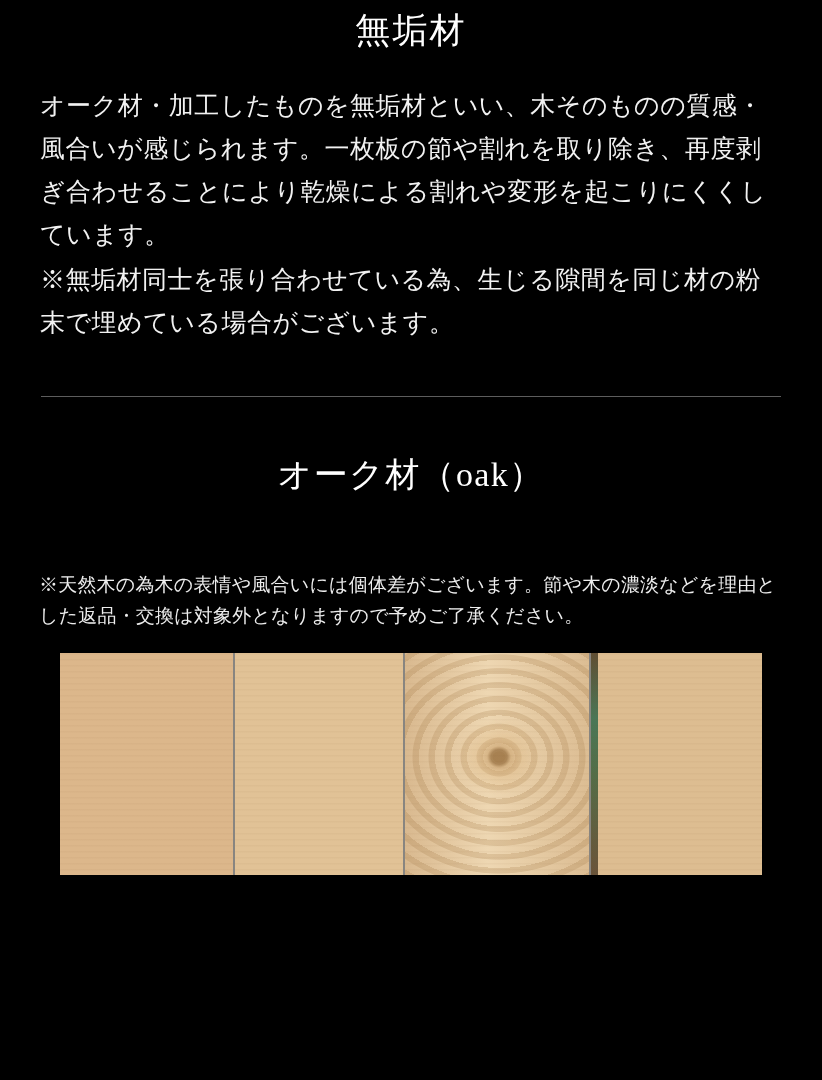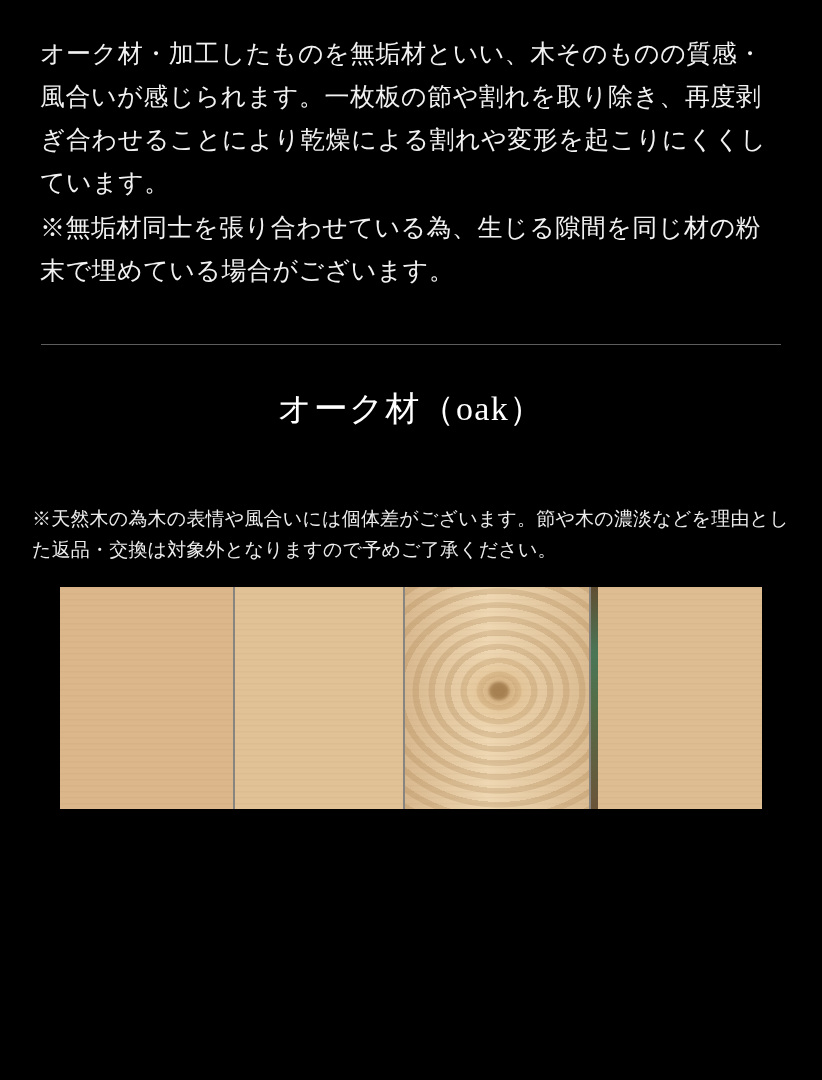--- a/index.html
+++ b/index.html
@@ -56,35 +56,35 @@
   }
 
   .divider {
     width: 740px;
     height: 1px;
     background: #5d5d5d;
     margin: 52px auto 0 auto;
   }
 
   .title-2 {
-    margin-top: 44px;
+    margin-top: 58px;
     font-size: 34px;
     letter-spacing: 0.04em;
   }
 
   .para-3 {
     margin-top: 26px;
   }
 
   .note-text {
     font-size: 19px;
     line-height: 1.62;
     letter-spacing: 0.01em;
     color: #ededed;
-    margin: 0;
+    margin: 7px;
     padding: 0 32px;
     margin-top: 74px;
   }
 
   .wood-figure {
     margin: 22px auto 0 auto;
     width: 702px;
     height: 222px;
     display: flex;
     overflow: hidden;
@@ -169,20 +169,21 @@
     background: #f7f3ea;
     opacity: .55;
     flex: 0 0 auto;
   }
 </style>
 </head>
 <body>
 
 <div class="page">
 
+  <h1 class="section-title title-1">無垢材</h1>
 
   <p class="body-text para-1">オーク材・加工したものを無垢材といい、木そのものの質感・風合いが感じられます。一枚板の節や割れを取り除き、再度剥ぎ合わせることにより乾燥による割れや変形を起こりにくくしています。</p>
 
   <p class="body-text para-2">※無垢材同士を張り合わせている為、生じる隙間を同じ材の粉末で埋めている場合がございます。</p>
 
   <div class="divider"></div>
 
   <h2 class="section-title title-2">オーク材（oak）</h2>
 
 

